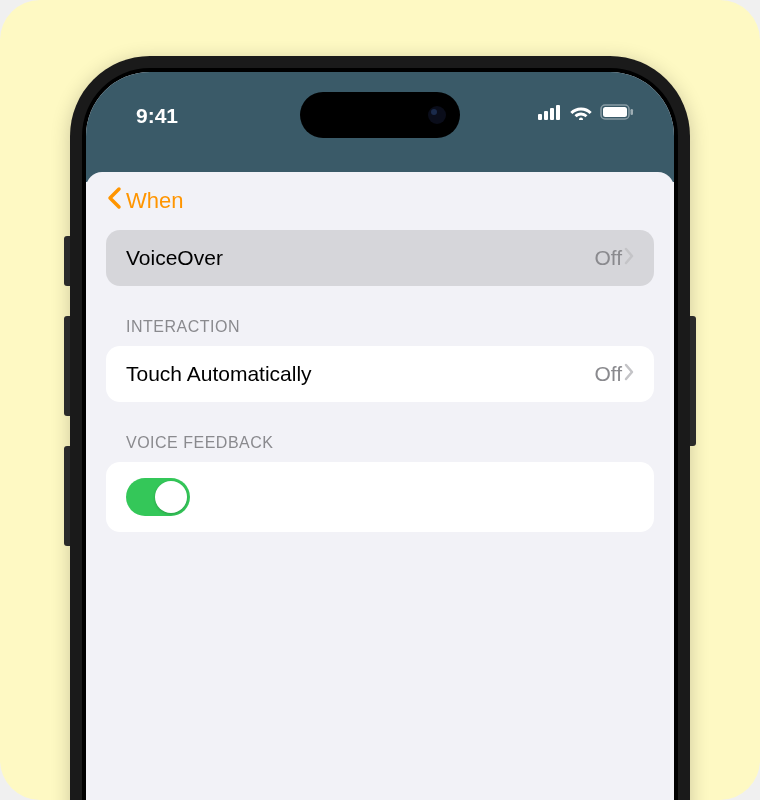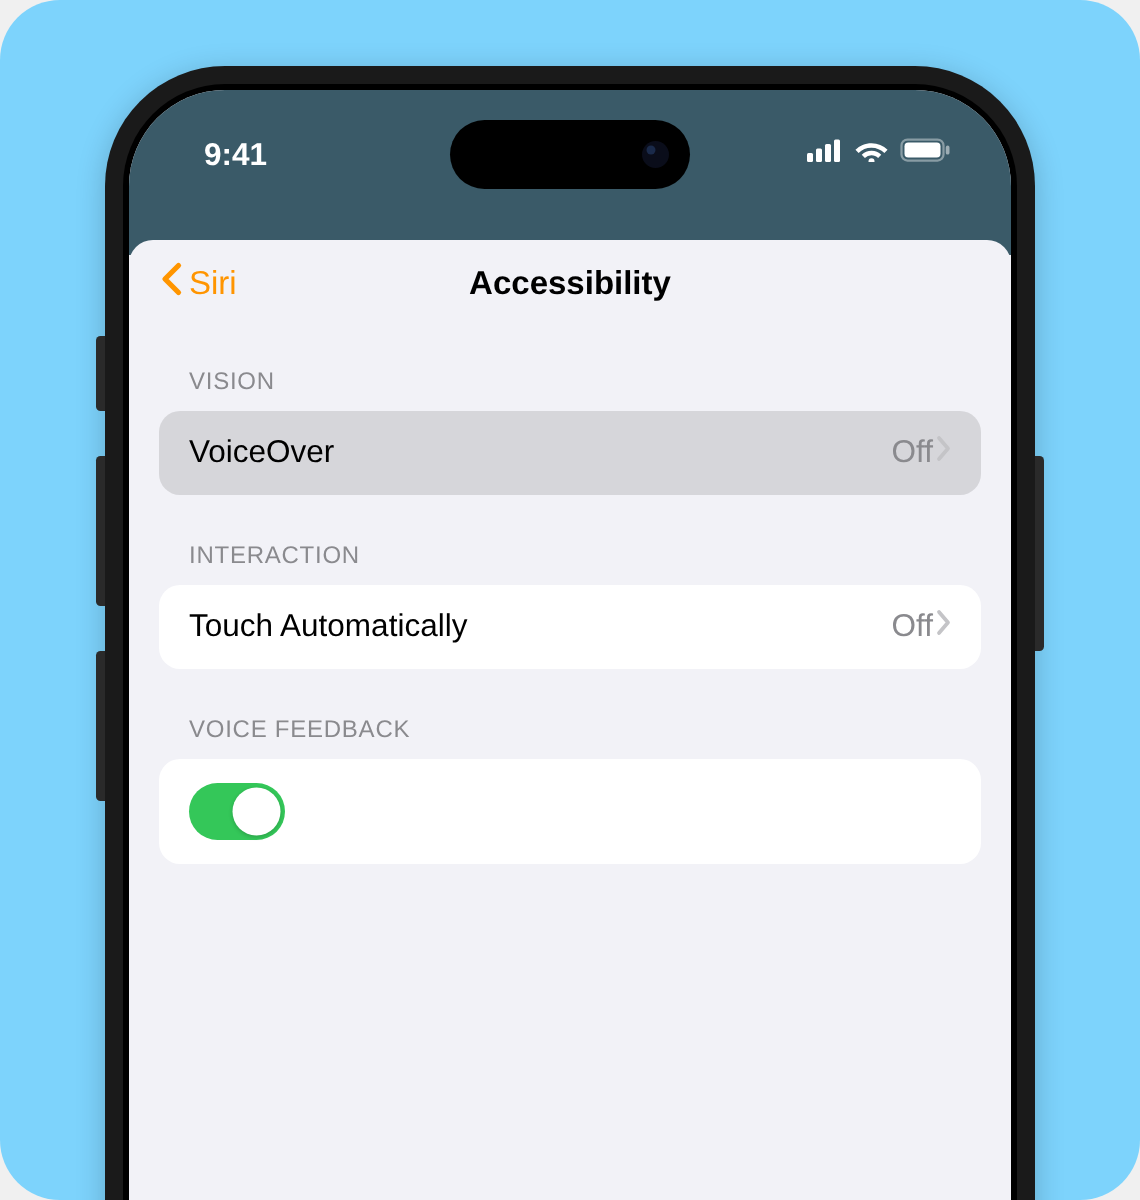--- a/index.html
+++ b/index.html
@@ -9,25 +9,25 @@
     width: 760px;
     height: 800px;
     display: flex;
     align-items: flex-start;
     justify-content: center;
     overflow: hidden;
   }
   .canvas {
     width: 760px;
     height: 800px;
-    background: #7dd3fc;
+    background: #fef9c3;
     border-radius: 40px;
     position: relative;
     overflow: hidden;
-    padding-top: 44px;
+    padding-top: 56px;
   }
   .phone-frame {
     width: 620px;
     height: 900px;
     margin: 0 auto;
     background: #1a1a1a;
     border-radius: 80px;
     padding: 12px;
     position: relative;
     box-shadow: 0 4px 20px rgba(0,0,0,0.2);
@@ -255,28 +255,26 @@
           </div>
         </div>
 
         <div class="nav-bar">
           <div class="back-button">
             <span>
               <svg width="16" height="24" viewBox="0 0 16 24">
                   <path d="M13 3 L4 12 L13 21" stroke="#ff9500" stroke-width="3.5" fill="none" stroke-linecap="round" stroke-linejoin="round"></path>
                 </svg>
             </span>
-            <span>Siri</span>
-          </div>
-          <div class="nav-title">Accessibility</div>
+            <span>When</span>
+          </div>
         </div>
 
         <div class="content">
 
-          <div class="section-header">VISION</div>
           <div class="row highlighted">
             <span>VoiceOver</span>
             <span class="row-right">
               <span>Off</span>
               <span class="chevron">
                 <svg width="10" height="18" viewBox="0 0 10 18">
                     <path d="M2 2 L8 9 L2 16" stroke="#c4c4c7" stroke-width="2.5" fill="none" stroke-linecap="round" stroke-linejoin="round"></path>
                   </svg>
               </span>
             </span>

